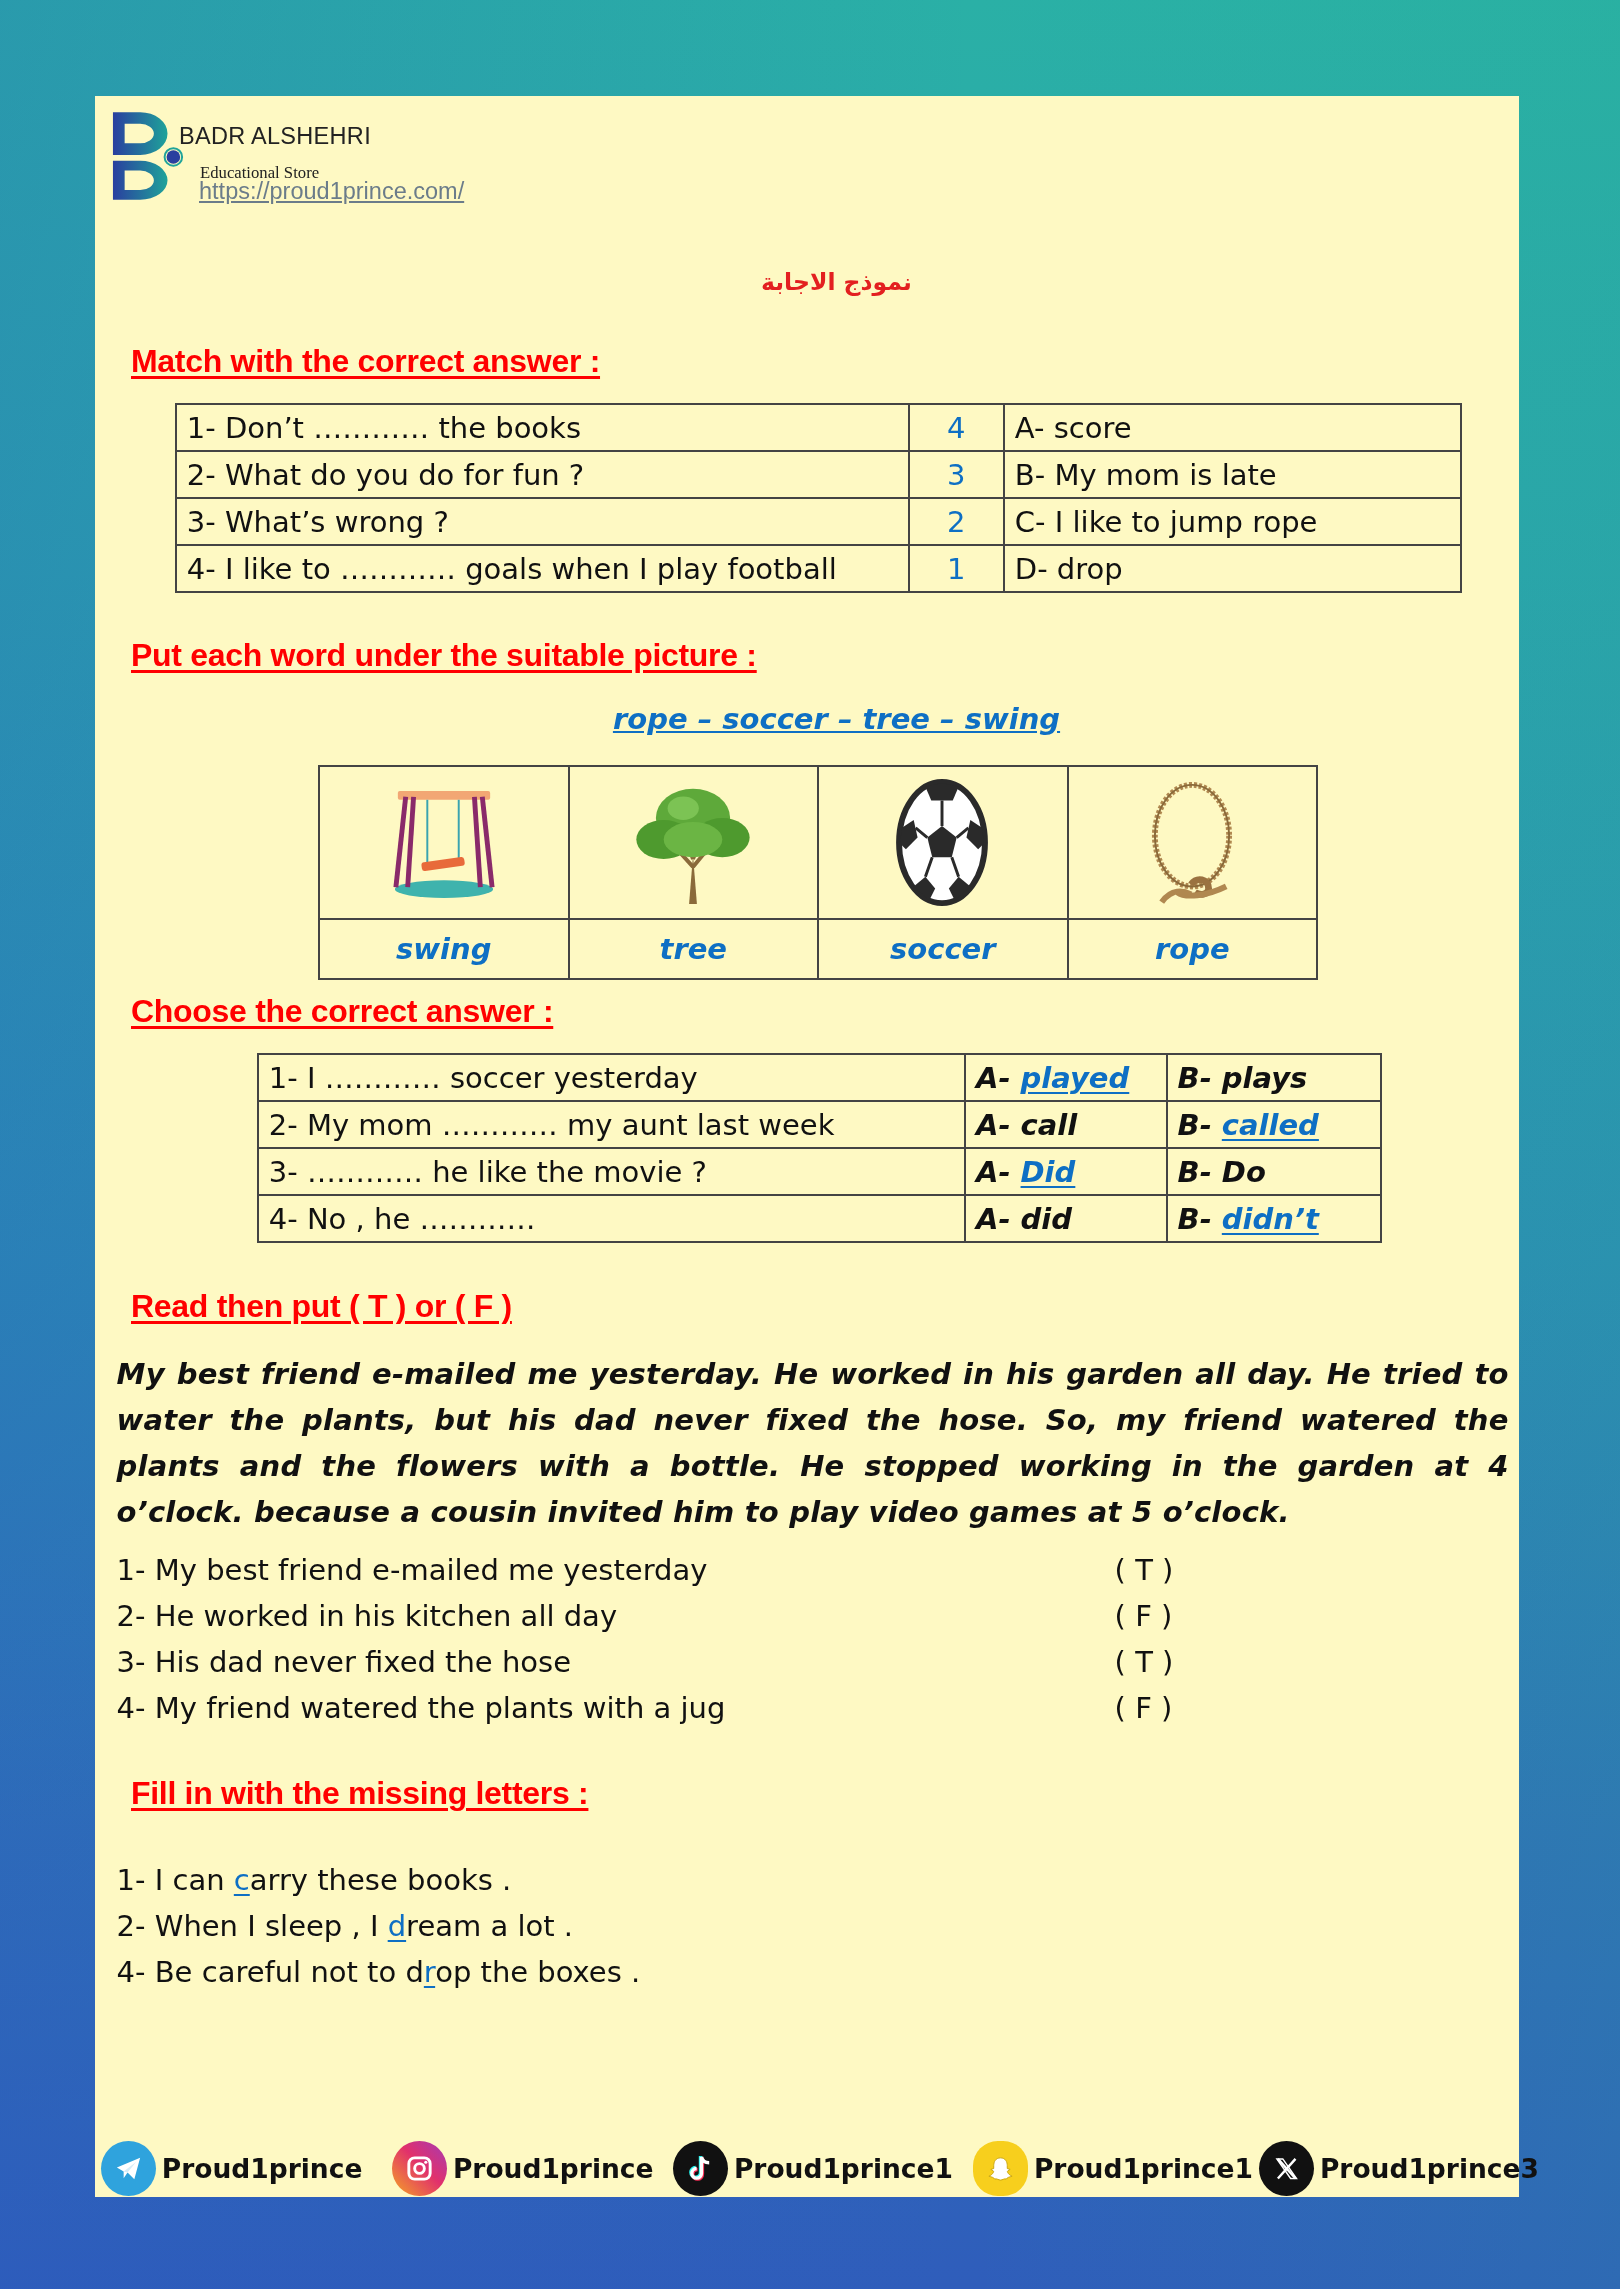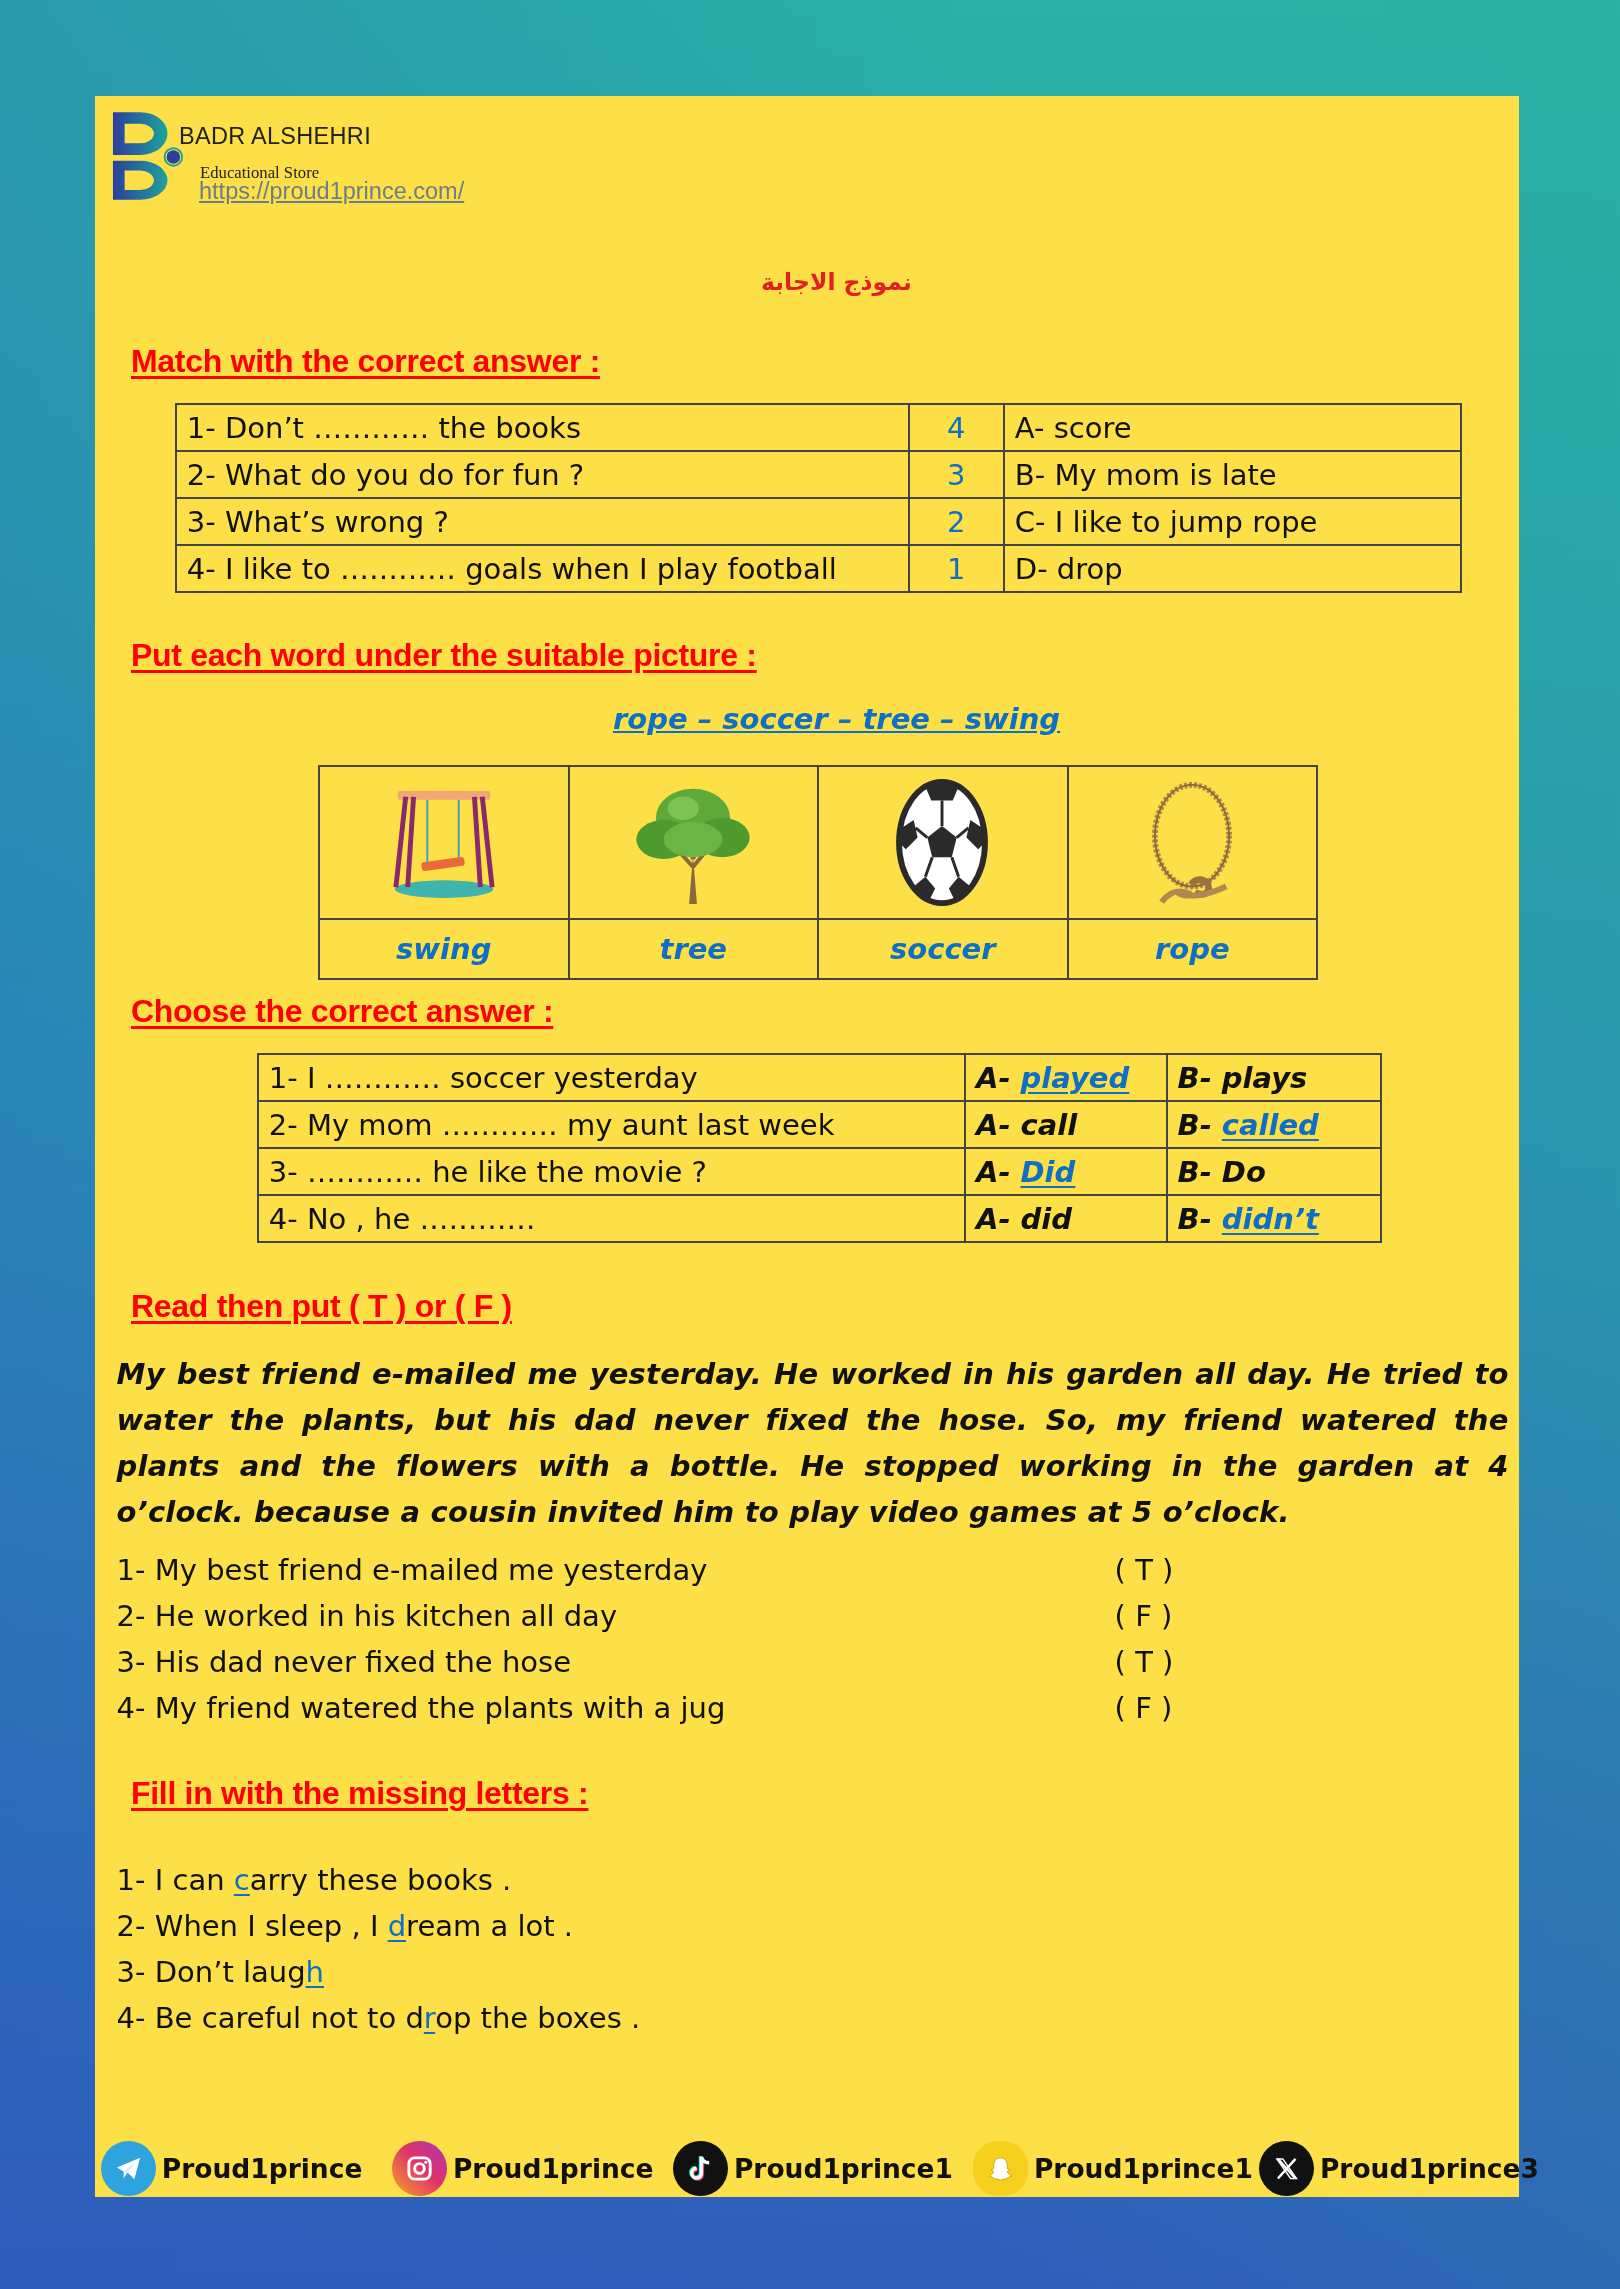--- a/index.html
+++ b/index.html
@@ -9,21 +9,21 @@
     background: linear-gradient(180deg, #2ab0a6 0%, #2aa3ad 25%, #2b8cb5 55%, #2f6fb8 80%, #2f5dbb 100%);
     font-family: "DejaVu Sans", sans-serif;
   }
   .bg-overlay {
     position: absolute; inset: 0;
     background: linear-gradient(90deg, rgba(40,90,190,0.25) 0%, rgba(40,180,140,0.0) 60%, rgba(40,180,140,0.15) 100%);
     pointer-events: none;
   }
   .page {
     position: absolute; left: 95px; top: 96px; width: 1424px; height: 2101px;
-    background: #fde047;
+    background: #fef9c3;
   }
   
   .logo { position: absolute; left: 15.7px; top: 13.7px; width: 76px; height: 90px; }
   .brand-name { position: absolute; left: 84px; top: 27.4px; font-family: "Liberation Sans", sans-serif; font-size: 23.5px; color: #222; letter-spacing: 0.3px; }
   .brand-sub { position: absolute; left: 105px; top: 67px; font-family: Liberation Serif, serif; font-size: 16.7px; color: #222; }
   .brand-url { position: absolute; left: 104px; top: 82px; font-family: "Liberation Sans", sans-serif; font-size: 23.5px; color: #6b7c8a; text-decoration: underline; }
 
   .arabic-title { position: absolute; left: 0; right: 0; top: 172px; text-align: center; font-family: "DejaVu Sans", sans-serif; font-weight: bold; font-size: 23.5px; color: #e32020; direction: rtl; padding-left: 59px; }
 
   .section-heading {
@@ -251,21 +251,20 @@
     <div class="tf-row">
       <span class="tf-q">4- My friend watered the plants with a jug</span>
       <span class="tf-a">( F )</span>
     </div>
   </div>
 
   <div class="section-heading" style="top:1679px;">Fill in with the missing letters :</div>
   <div class="fill-list hand">
     <div class="fill-row"><span>1- I can </span><span class="miss">c</span><span>arry these books .</span></div>
     <div class="fill-row"><span>2- When I sleep , I </span><span class="miss">d</span><span>ream a lot .</span></div>
-    <div class="fill-row"><span>3- Don’t laug</span><span class="miss">h</span><span></span></div>
     <div class="fill-row"><span>4- Be careful not to d</span><span class="miss">r</span><span>op the boxes .</span></div>
   </div>
 
   <div class="socials">
     <div class="social" style="left:5.9px;">
       <div class="social-icon" style="background:#2fa3dd;">
         <svg width="31" height="31" viewBox="0 0 32 32">
             <path d="M4 15 L28 5 L22 27 L15 20 L11 26 L11 19 Z" fill="#fff"></path>
             <path d="M11 19 L24 9 L15 20" fill="#d6ecf7"></path>
           </svg>

